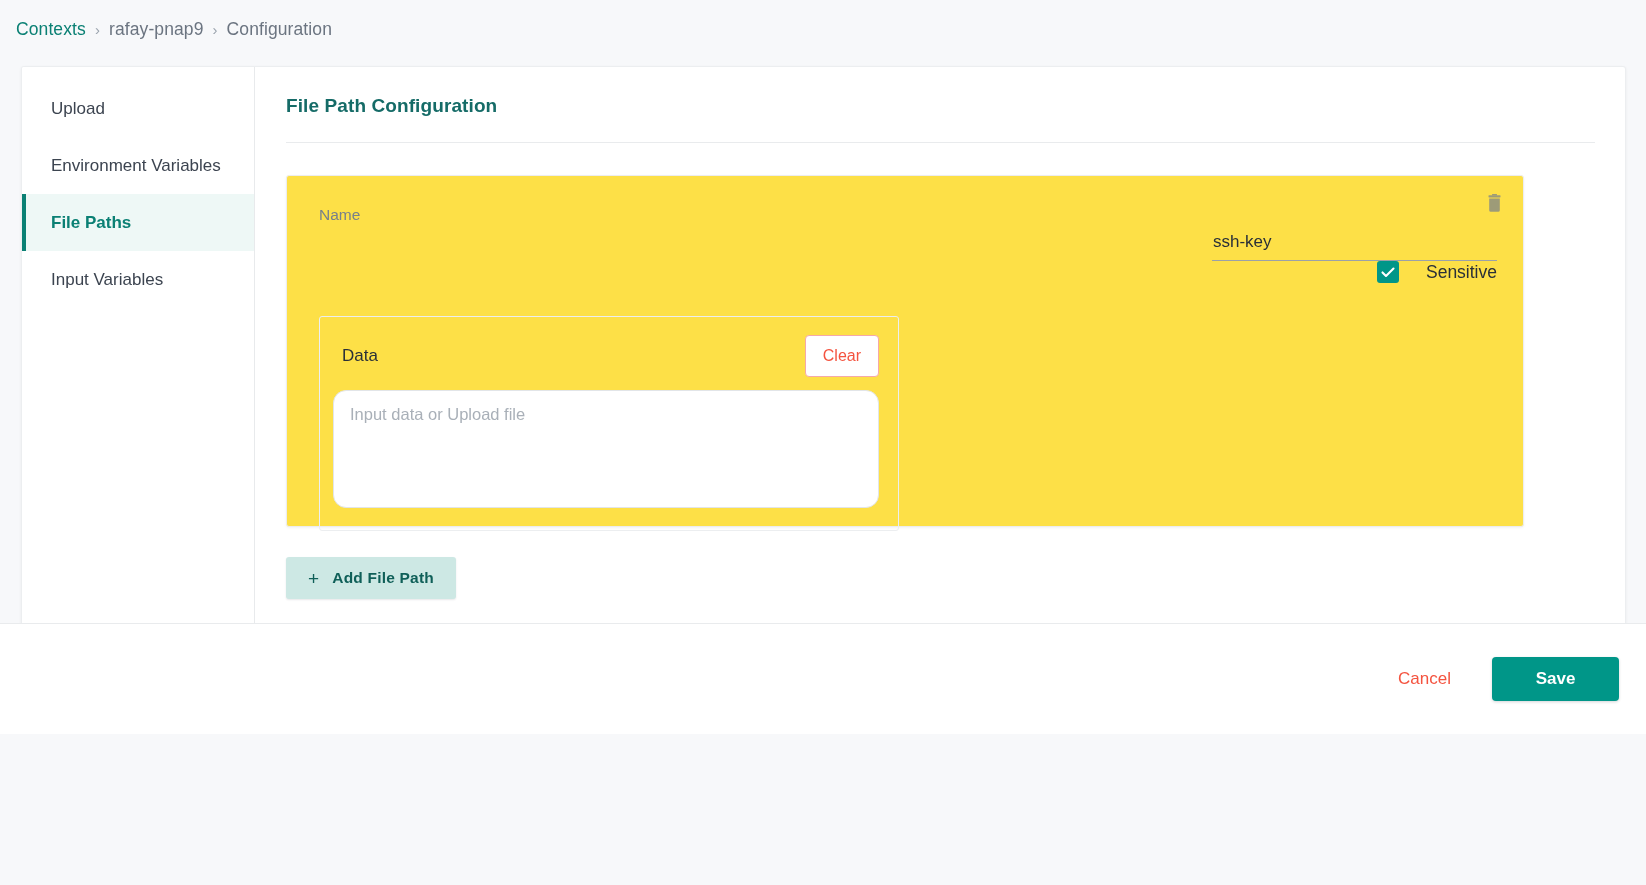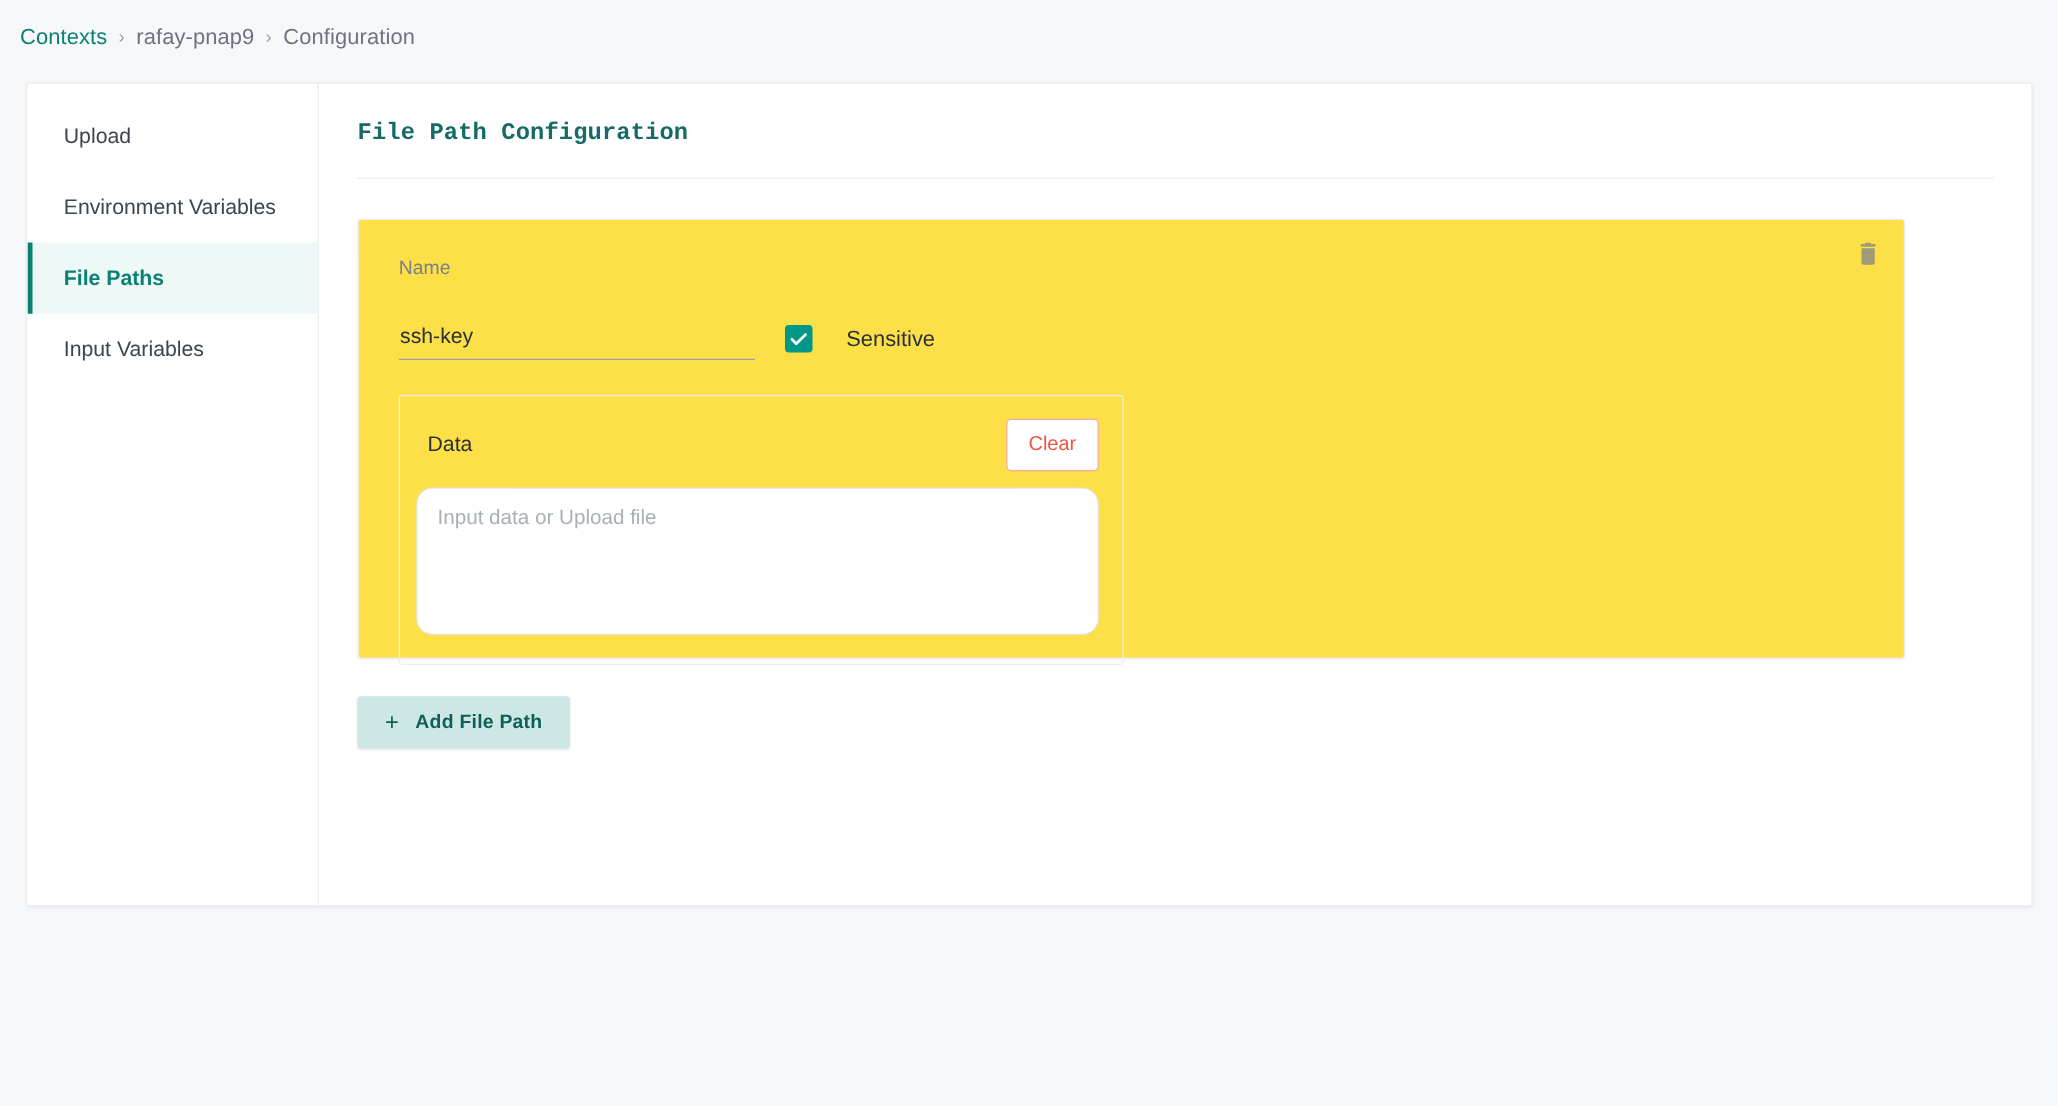--- a/index.html
+++ b/index.html
@@ -94,21 +94,20 @@
     flex: 1;
     padding: 28px 30px 0 31px;
     position: relative;
   }
   .content-title {
     font-size: 19px;
     font-weight: 700;
     color: #156b67;
     letter-spacing: .1px;
     margin-bottom: 25px;
-    font-family: Liberation Mono, monospace;
   }
   .title-divider {
     height: 1px;
     background: #e9ebed;
     width: 100%;
     margin-bottom: 32px;
   }
 
   
   .fp-card {
@@ -138,20 +137,21 @@
   .field-label {
     font-size: 15.5px;
     color: #78808b;
     margin-bottom: 8px;
   }
 
   .name-row {
     display: flex;
     align-items: flex-end;
     height: 56px;
+    flex-direction: column;
   }
   .name-input-wrap { width: 285px; }
   .name-input {
     width: 285px;
     border: none;
     border-bottom: 1px solid #9ba1a8;
     outline: none;
     font-family: inherit;
     font-size: 17px;
     color: #2a3038;
@@ -379,14 +379,18 @@
 
       
       <button class="add-btn">
         <span class="add-plus">+</span>
         <span>Add File Path</span>
       </button>
 
     </section>
   </div>
 
+  <div class="footer">
+    <button class="btn-cancel">Cancel</button>
+    <button class="btn-save">Save</button>
+  </div>
 
 </div>
 
 </body></html>

